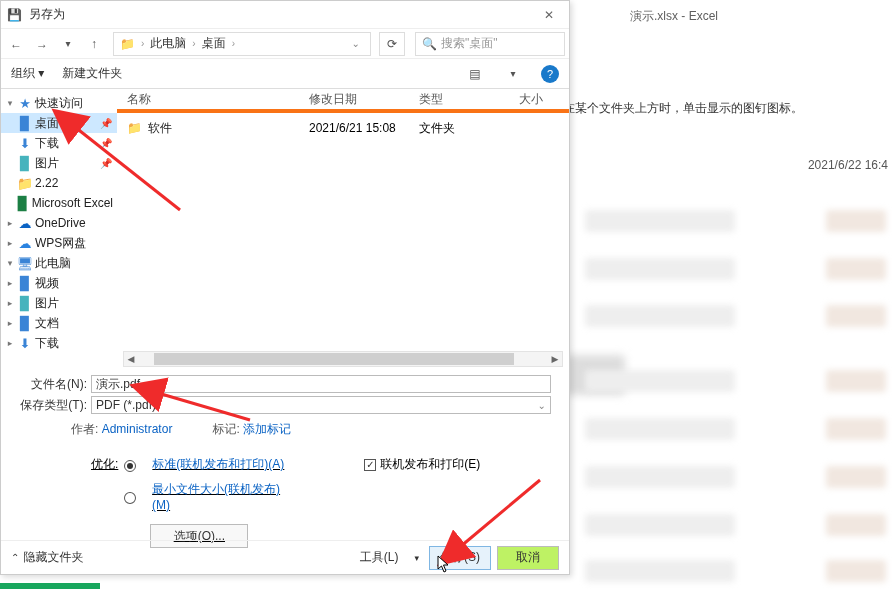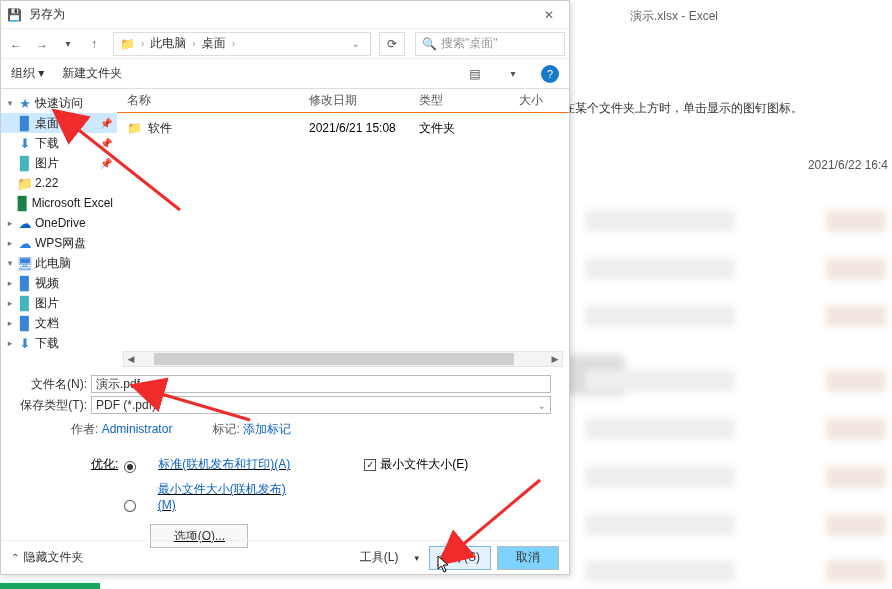--- a/index.html
+++ b/index.html
@@ -41,54 +41,54 @@
 .body-area { display:flex; height: 282px; }
 .sidebar { width: 116px; background:#fff; overflow:auto; padding:4px 0;}
 .side-item { display:flex; align-items:center; height:20px; padding:0 4px; gap:2px;}
 .side-arr { width:10px; color:#777; font-size:9px; display:inline-flex; justify-content:center;}
 .side-ico { width:16px; height:16px; display:inline-flex; align-items:center; justify-content:center; font-size:13px;}
 .side-lbl { color:#222; white-space:nowrap;}
 .pin { margin-left:auto; color:#888; font-size:10px;}
 .side-sel { background:#cde8ff; }
 
 .filepane { flex:1; display:flex; flex-direction:column;}
-.file-head { display:grid; grid-template-columns: 1fr 110px 100px 40px; height:24px; align-items:center; padding:0 10px; color:#555; border-bottom:1px solid #f97316;}
+.file-head { display:grid; grid-template-columns: 1fr 110px 100px 40px; height:24px; align-items:center; padding:0 10px; color:#555; border-bottom:4px solid #f97316;}
 .file-rows { flex:1; padding: 4px 10px;}
 .file-row { display:grid; grid-template-columns: 1fr 110px 100px 40px; height:22px; align-items:center;}
 .file-row .fname{ display:flex; align-items:center; gap:6px; color:#222;}
 .folder-glyph { color:#f0c36d; }
 .file-scroll { height:16px; margin:0 6px 4px 6px; background:#f4f4f4; position:relative; border:1px solid #e3e3e3;}
 .file-scroll .thumb{ position:absolute; left:30px; top:1px; width:360px; height:12px; background:#cfcfcf;}
 .file-scroll .arr{ position:absolute; top:0; width:14px; height:14px; display:flex; align-items:center; justify-content:center; color:#666; font-size:9px;}
 .file-scroll .arr.l{left:0;} .file-scroll .arr.r{right:0;}
 
 .form { padding:2px 18px 0 10px; }
 .form-row { display:flex; align-items:center; height:20px; margin:1px 0;}
 .form-lbl { width:80px; text-align:right; color:#333; padding-right:4px;}
 .form-input { flex:1; height:18px; border:1px solid #bbb; padding:0 4px; background:#fff; color:#333; display:flex; align-items:center;}
 .form-input.drop { justify-content:space-between;}
 .meta-row { display:flex; gap:40px; padding-left:60px; margin-top:6px;}
 .meta-lbl { color:#555;}
 .link { color:#0b63c4;}
 
 .opt-area { margin-top:18px; padding-left:80px; display:flex; gap:70px;}
 .opt-col { display:flex; flex-direction:column; gap:8px;}
-.radio-row { display:flex; align-items:flex-end; gap:22px; max-width:170px;}
+.radio-row { display:flex; align-items:center; gap:16px; max-width:170px;}
 .radio { width:12px; height:12px; border:1px solid #555; border-radius:50%; margin-top:2px; display:inline-flex; align-items:center; justify-content:center;}
 .radio.checked::after{ content:""; width:6px; height:6px; background:#333; border-radius:50%;}
 .check-row { display:flex; align-items:center; gap:4px;}
 .chk { width:12px; height:12px; border:1px solid #555; display:inline-flex; align-items:center; justify-content:center; font-size:10px; color:#333;}
 
 .opt-btn { margin-top:12px; margin-left:26px; width:98px; height:24px; border:1px solid #bbb; background:#f8f8f8; display:flex; align-items:center; justify-content:center; color:#333;}
 
 .footer { position:absolute; left:0; right:0; bottom:0; height:34px; display:flex; align-items:center; padding:0 10px; border-top:1px solid #eee;}
 .hide-folders { display:flex; align-items:center; gap:4px; color:#333;}
 .tools { margin-left:auto; display:flex; align-items:center; gap:6px;}
 .tool-dd { color:#333; padding:0 4px; display:flex; align-items:center; gap:16px;}
-.btn { width:62px; height:24px; border:1px solid #bbb; background:#7dd3fc; display:flex; align-items:center; justify-content:center; color:#333;}
+.btn { width:62px; height:24px; border:1px solid #bbb; background:#bef264; display:flex; align-items:center; justify-content:center; color:#333;}
 .btn.primary { background:#e6f2fb; border-color:#7fb6e3;}
 
 svg.arrow { position:absolute; pointer-events:none; }
 .cursor { position:absolute; left:437px; top:555px; width:14px; height:18px; pointer-events:none;}
 
 .taskbar { position:absolute; left:0; bottom:0; width:100px; height:6px; background:#18a65d;}
 </style>
 </head>
 <body>
 
@@ -284,21 +284,21 @@
               <span class="radio"></span>
               <span class="link">最小文件大小(联机发布)(M)</span>
             </div>
             <div class="opt-btn">选项(O)...</div>
           </div>
         </div>
       </div>
       <div class="opt-col">
         <div class="check-row">
           <span class="chk">✓</span>
-          <span>最小文件大小(E)</span>
+          <span>联机发布和打印(E)</span>
         </div>
       </div>
     </div>
   </div>
 
   <div class="footer">
     <div class="hide-folders">
       <span style="font-size:10px;">⌃</span>
       <span>隐藏文件夹</span>
     </div>

